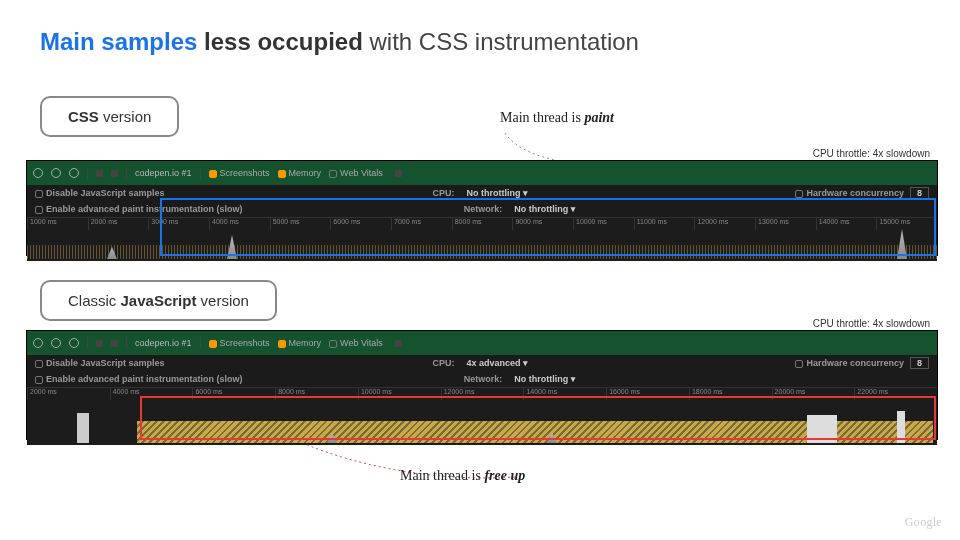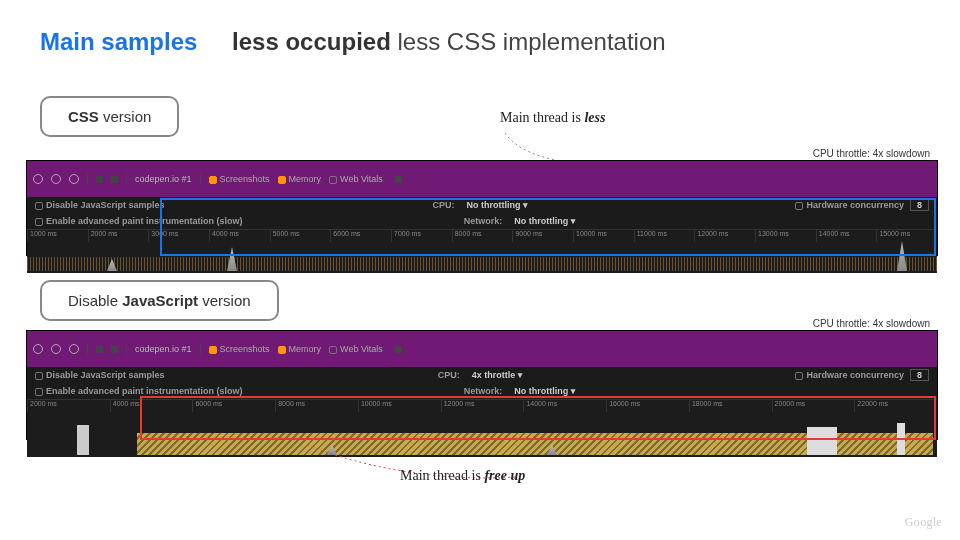--- a/index.html
+++ b/index.html
@@ -1,29 +1,29 @@
 <!DOCTYPE html>
 <html><head>
 <meta charset="utf-8">
 <style>
 * { box-sizing: border-box; margin: 0; padding: 0; }
 body { width: 960px; height: 540px; background: #fff; font-family: Arial, Helvetica, sans-serif; position: relative; overflow: hidden; }
 .title { position: absolute; top: 28px; left: 40px; font-size: 24px; font-weight: 400; color: #444; }
 .title .blue { color: #1a73e8; font-weight: 700; }
-.title .bold { font-weight: 700; color: #333; margin-left: 28px; }
+.title .bold { font-weight: 700; color: #333; }
 
 .panel { position: absolute; }
 
 .version-label { display: inline-block; padding: 10px 26px; border: 2px solid #888; border-radius: 10px; font-size: 15px; color: #333; background: #fff; }
 .version-label .strong { font-weight: 700; }
 
 .throttle-caption { position: absolute; font-size: 10px; color: #333; }
 
 .devtools { position: absolute; background: #1b1b1b; border: 1px solid #000; }
-.devtools .toolbar { height: 36px; background: #701a75; display: flex; align-items: center; padding: 0 6px; gap: 8px; font-size: 9px; color: #aaa; }
+.devtools .toolbar { height: 24px; background: #14532d; display: flex; align-items: center; padding: 0 6px; gap: 8px; font-size: 9px; color: #aaa; }
 .icon-round { width: 10px; height: 10px; border: 1.3px solid #aaa; border-radius: 50%; }
 .icon-sq { width: 7px; height: 7px; background: #444; border-radius: 1px; }
 .tab-name { color: #bbb; font-size: 9px; }
 .chk { width: 8px; height: 8px; display: inline-block; border: 1px solid #777; border-radius: 2px; vertical-align: middle; margin-right: 3px; }
 .chk.on { background: #ff9800; border-color: #ff9800; }
 .toolbar .divider { width: 1px; height: 12px; background: #444; }
 
 .opts-row { height: 16px; display: flex; align-items: center; padding: 0 8px; font-size: 9px; color: #999; font-weight: bold; }
 .opts-row .spacer { flex: 1; }
 .opts-row .val { color: #ccc; margin-left: 12px; }
@@ -47,32 +47,32 @@
 svg.squiggly { position: absolute; }
 
 .google-logo { position: absolute; right: 18px; bottom: 10px; font-size: 12px; color: #ccc; letter-spacing: .3px; font-family: Liberation Serif, serif; }
 </style>
 </head>
 <body>
 
 <div class="title">
   <span class="blue">Main samples</span>
   <span> </span>
-  <span class="bold">less occupied</span><span> less CSS implementation</span>
+  <span class="bold">less occupied</span><span> with CSS instrumentation</span>
 </div>
 
 <div class="panel" style="top:96px; left:40px;border-radius:6px;">
   <div class="version-label">
     <span class="strong">CSS</span><span> version</span>
   </div>
 </div>
 <div class="throttle-caption" style="top:148px; right:30px;">CPU throttle: 4x slowdown</div>
 
 <div class="annotation" style="top:110px; left:500px;">
-  <span>Main thread is </span><span class="free">less</span>
+  <span>Main thread is </span><span class="free">paint</span>
 </div>
 <svg class="squiggly" style="top:128px; left:500px;" width="150" height="60">
   <path d="M5 5 C 30 40, 90 30, 140 55" stroke="#888" stroke-width="1" stroke-dasharray="2,3" fill="none"></path>
 </svg>
 
 <div class="devtools" style="top:160px; left:26px; width:912px; height:96px;">
   <div class="toolbar">
     <span class="icon-round"></span>
     <span class="icon-round"></span>
     <span class="icon-round"></span>
@@ -124,21 +124,21 @@
     <div class="activity sparse"></div>
     <div class="spike" style="left:80px; height:12px;"></div>
     <div class="spike" style="left:200px;"></div>
     <div class="spike" style="left:870px; height:30px;"></div>
   </div>
 </div>
 <div class="highlight-box blue" style="top:198px; left:160px; width:776px; height:58px;"></div>
 
 <div class="panel" style="top:280px; left:40px;">
   <div class="version-label">
-    <span>Disable </span><span class="strong">JavaScript</span><span> version</span>
+    <span>Classic </span><span class="strong">JavaScript</span><span> version</span>
   </div>
 </div>
 <div class="throttle-caption" style="top:318px; right:30px;">CPU throttle: 4x slowdown</div>
 
 <div class="devtools" style="top:330px; left:26px; width:912px; height:110px;">
   <div class="toolbar">
     <span class="icon-round"></span>
     <span class="icon-round"></span>
     <span class="icon-round"></span>
     <span class="divider"></span>
@@ -149,21 +149,21 @@
     <span class="divider"></span>
     <span><span class="chk on"></span><span>Screenshots</span></span>
     <span><span class="chk on"></span><span>Memory</span></span>
     <span><span class="chk"></span><span>Web Vitals</span></span>
     <span class="icon-sq" style="margin-left:4px;"></span>
   </div>
   <div class="opts-row">
     <span><span class="chk"></span><span>Disable JavaScript samples</span></span>
     <span class="spacer"></span>
     <span>CPU:</span>
-    <span class="val"><span>4x throttle</span> ▾</span>
+    <span class="val"><span>4x advanced</span> ▾</span>
     <span class="spacer"></span>
     <span><span class="chk"></span><span>Hardware concurrency</span></span>
     <span class="hw-box">8</span>
   </div>
   <div class="opts-row">
     <span><span class="chk"></span><span>Enable advanced paint instrumentation (slow)</span></span>
     <span class="spacer"></span>
     <span>Network:</span>
     <span class="val"><span>No throttling</span> ▾</span>
     <span class="spacer" style="flex:1.6"></span>

